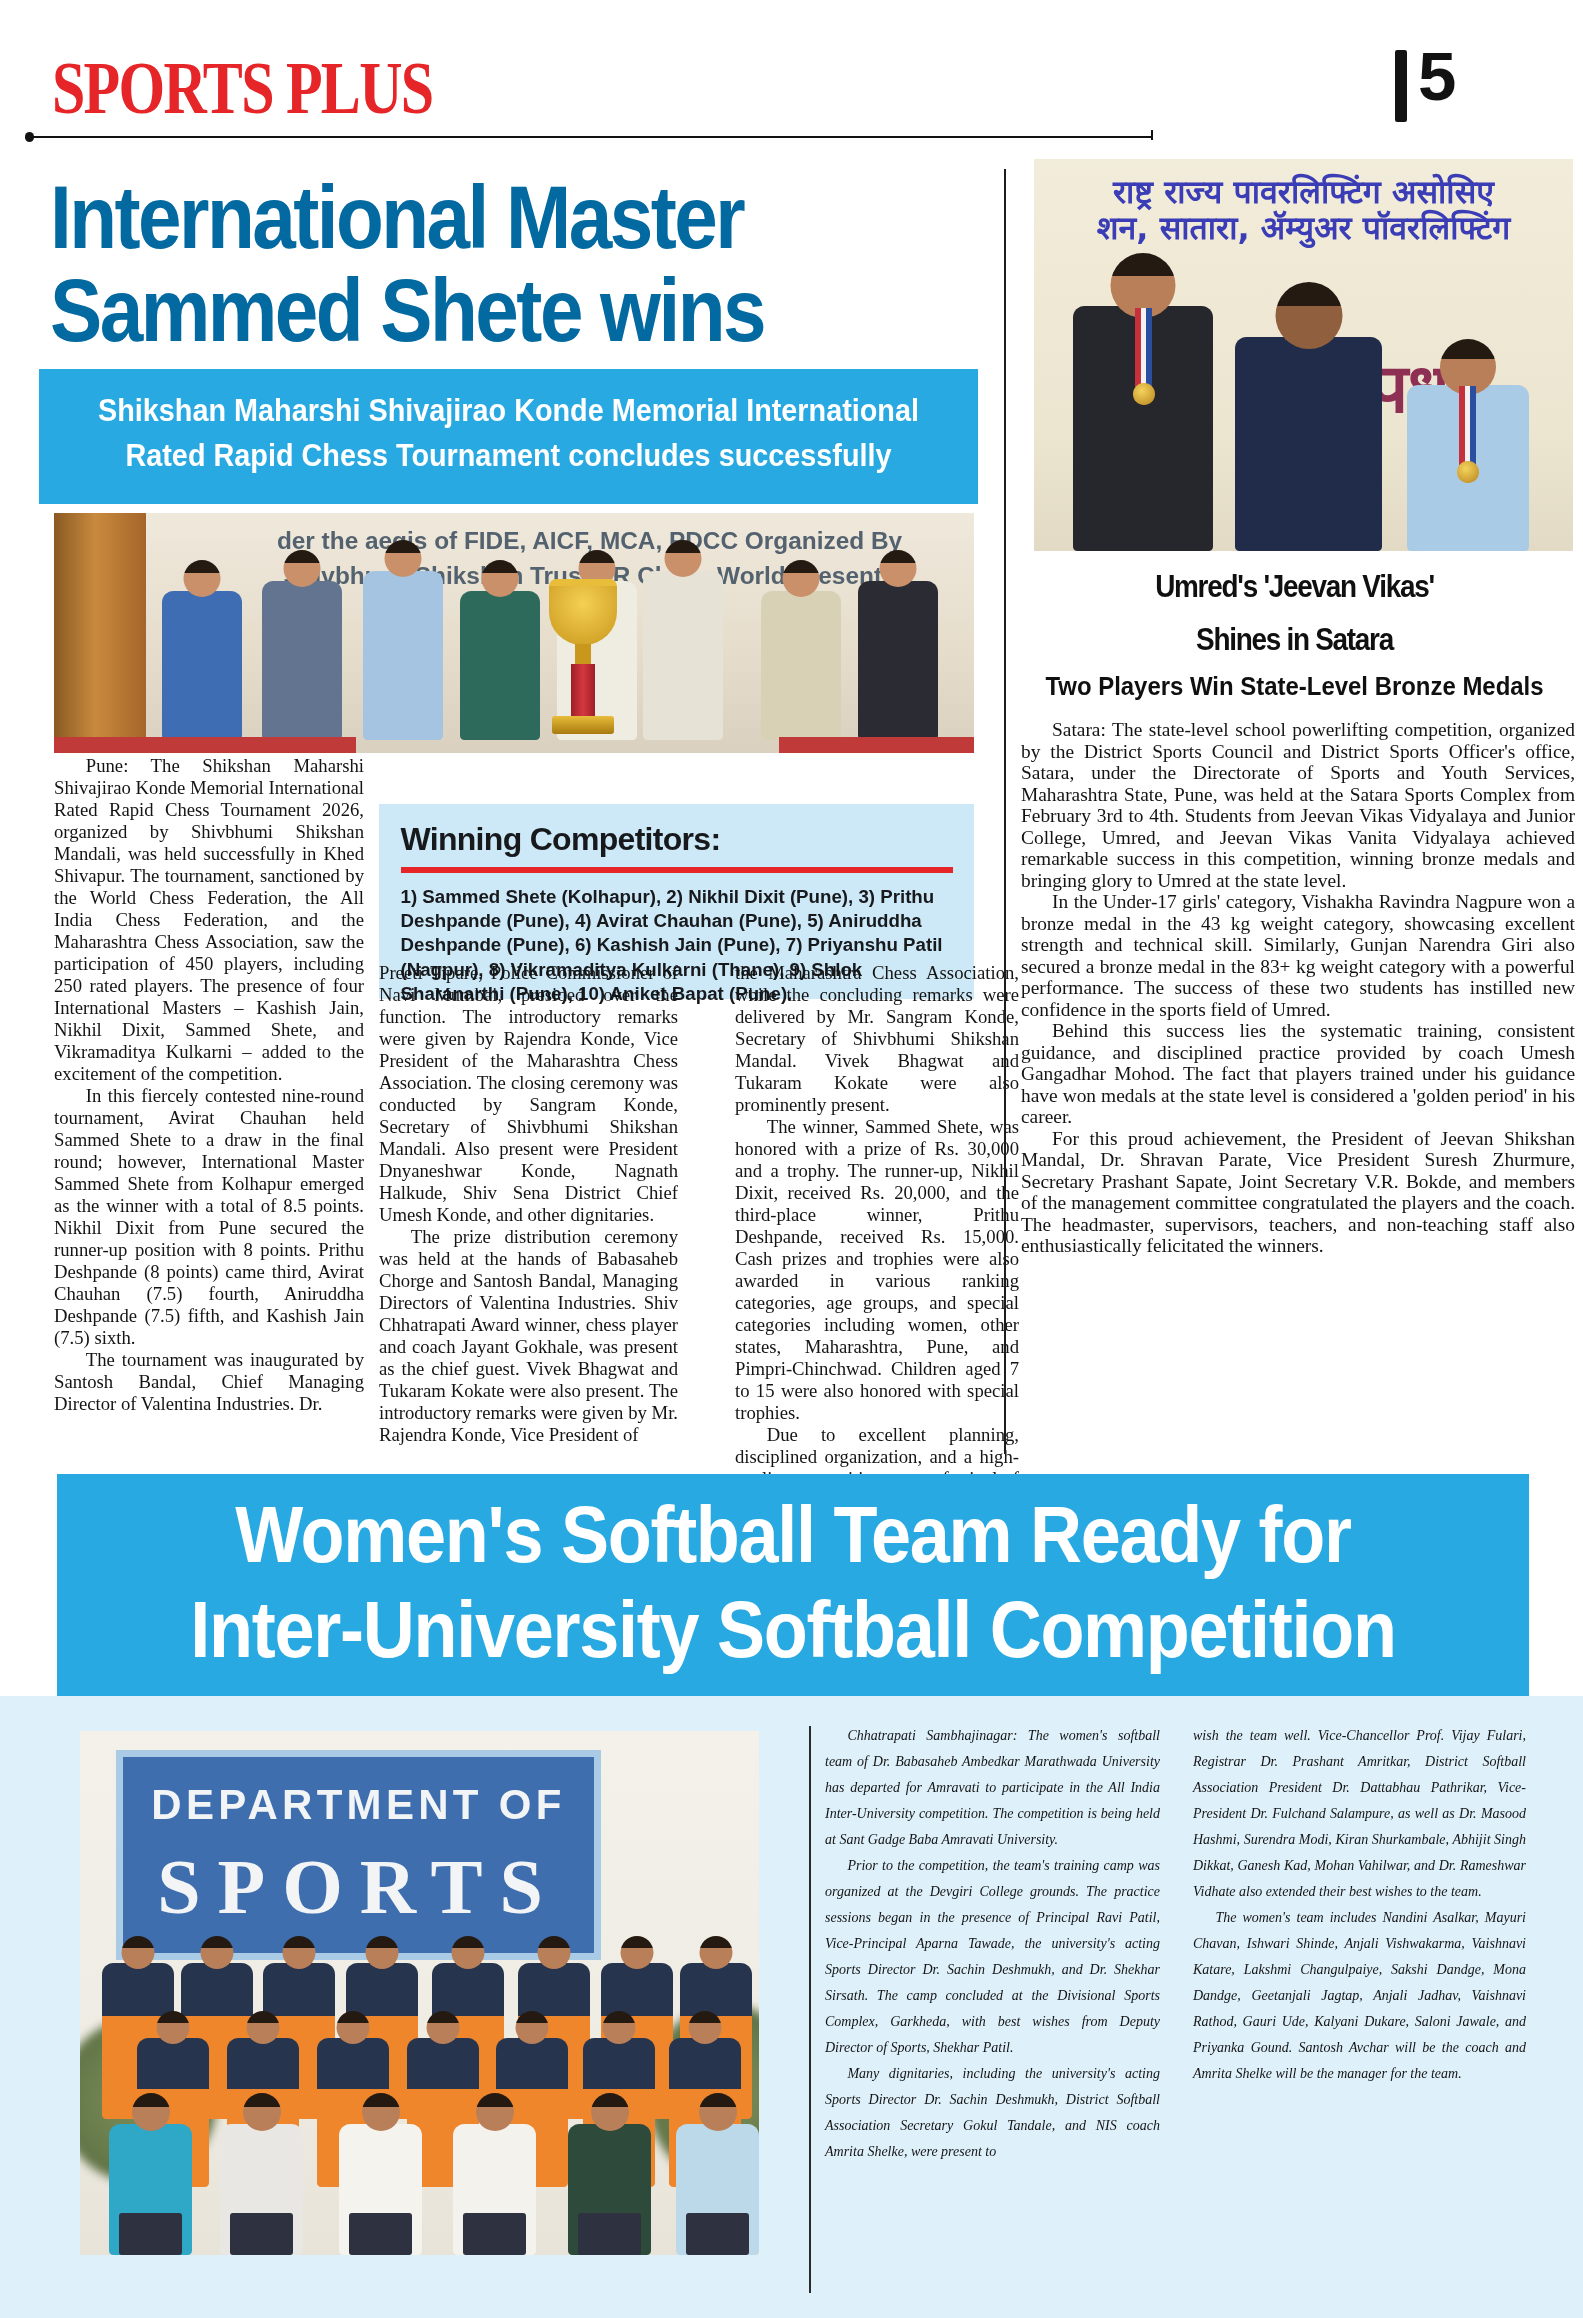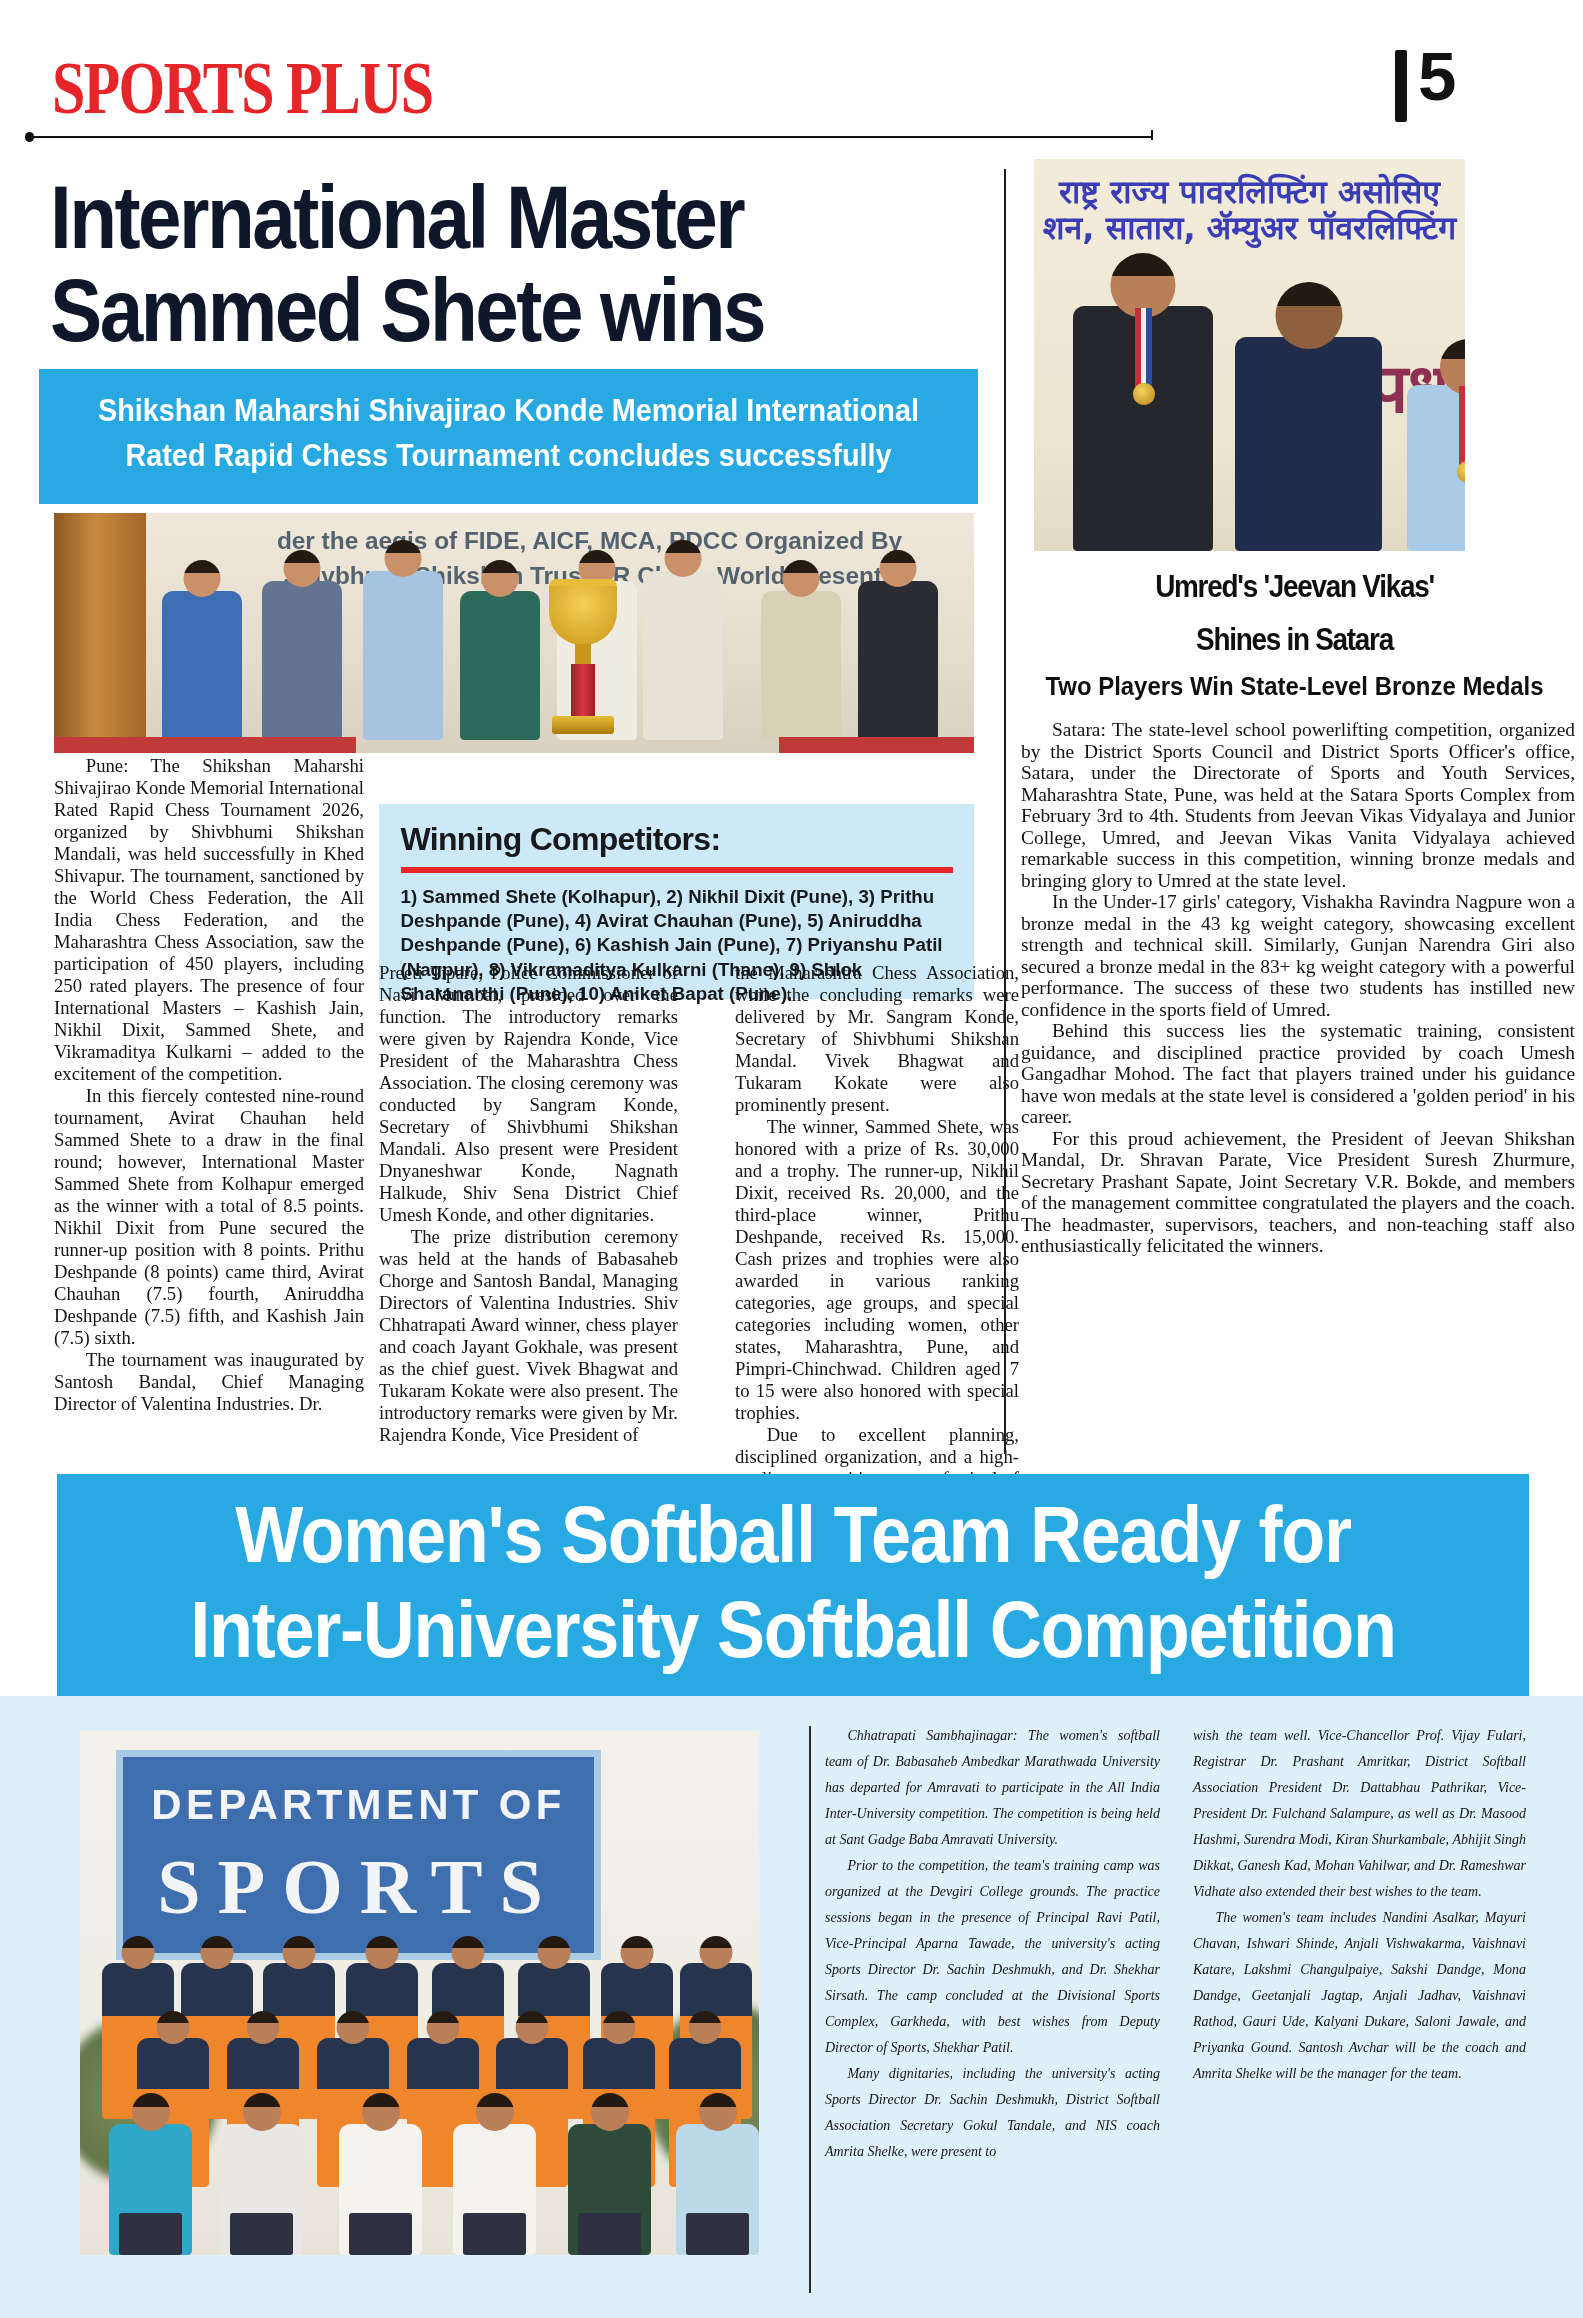--- a/index.html
+++ b/index.html
@@ -15,21 +15,21 @@
   .brand span{display:inline-block;transform:scaleX(0.8);transform-origin:0 50%;white-space:nowrap;}
   .head-rule{left:26px;top:136px;width:1127px;height:2.2px;background:#121212;}
   .head-rule:before{content:"";position:absolute;left:-1.4px;top:-3.6px;width:9.3px;height:9.3px;border-radius:50%;background:#121212;}
   .head-rule:after{content:"";position:absolute;right:0;top:-6.5px;width:2.2px;height:10px;background:#121212;}
   .pageno-bar{left:1395px;top:50px;width:12.2px;height:72px;background:#121212;border-radius:2.2px;}
   .pageno{left:1418px;top:37px;font-family:"Liberation Sans",sans-serif;font-weight:bold;font-size:69px;color:#121212;}
   .issue-date{left:1041px;top:112px;width:438px;text-align:right;font-weight:bold;font-size:31px;color:#121212;}
 
   
   .main-headline{left:50px;top:171px;width:933px;font-family:"Liberation Sans","DejaVu Sans",sans-serif;
-        font-weight:bold;font-size:89px;line-height:93px;color:#0f172a;letter-spacing:-2.9px;}
+        font-weight:bold;font-size:89px;line-height:93px;color:#0369a1;letter-spacing:-2.9px;}
   .chess-banner{left:39px;top:369px;width:939px;height:135px;background:var(--cyan);
         font-family:"Liberation Sans",sans-serif;font-weight:bold;color:#fff;padding-top:18.7px;box-sizing:border-box;}
   .chess-banner div{font-size:32px;line-height:45px;}
   .chess-photo{left:54px;top:513px;width:920px;height:240px;overflow:hidden;
         background:linear-gradient(180deg,#efe9dc 0%,#e6ddcc 55%,#d9d0bf 100%);}
   .statue{left:0;top:0;width:92px;height:240px;background:linear-gradient(90deg,#8a5a22,#c98a3e 45%,#a4652a);}
   .cphoto-line{left:187px;right:36px;text-align:center;font-family:"Liberation Sans",sans-serif;
         font-weight:600;color:#54626f;font-size:24.4px;white-space:nowrap;overflow:hidden;}
   .red-strip{bottom:0;height:16px;background:#c03a3a;}
   .trophy-cup{left:495px;bottom:108px;width:68px;height:59px;background:radial-gradient(circle at 50% 30%,#f4d053,#c9971c);
@@ -44,21 +44,21 @@
   .wbox-title{font-family:"Liberation Sans",sans-serif;font-weight:bold;font-size:32px;color:#17191c;letter-spacing:-0.7px;}
   .wbox-bar{margin-top:8.6px;height:6.5px;background:var(--red);}
   .wbox-body{margin-top:11.5px;font-family:"Liberation Sans",sans-serif;font-weight:bold;font-size:18.7px;line-height:24.4px;color:#17191c;}
 
   .bodycol p{margin:0;text-indent:1.7em;text-align:justify;}
   .col1{left:54px;top:755px;width:310px;font-size:18.7px;line-height:22px;}
   .col2{left:379px;top:962px;width:299px;font-size:18.7px;line-height:22px;}
   .col3{left:691px;top:962px;width:284px;font-size:18.7px;line-height:22px;margin-left:44px;}
 
   
-  .pl-photo{left:1034px;top:159px;width:431px;height:392px;overflow:hidden;background:linear-gradient(180deg,#f2ecda 0%,#ece5d0 70%,#e2dac4 100%);text-decoration:underline;}
+  .pl-photo{left:1034px;top:159px;width:539px;height:392px;overflow:hidden;background:linear-gradient(180deg,#f2ecda 0%,#ece5d0 70%,#e2dac4 100%);text-decoration:underline;}
   .pl-line{left:0;right:0;text-align:center;font-family:"DejaVu Sans",sans-serif;font-weight:bold;
         color:#3a3db5;font-size:32px;white-space:nowrap;}
   .pl-accent{font-family:"DejaVu Sans",sans-serif;font-weight:bold;color:#8e3054;font-size:68px;}
   .sat-headline{left:1009px;top:560px;width:571px;text-align:center;font-family:"Liberation Sans",sans-serif;
         font-weight:bold;font-size:31px;line-height:53px;color:#101010;letter-spacing:-1.4px;}
   .sat-subhead{left:1009px;top:671px;width:571px;text-align:center;font-family:"Liberation Sans",sans-serif;
         font-weight:bold;font-size:26.6px;color:#101010;}
   .sat-body{left:1021px;top:719px;width:554px;font-size:19.4px;line-height:21.5px;}
   .sat-body p{margin:0;text-indent:1.6em;text-align:justify;}
 

